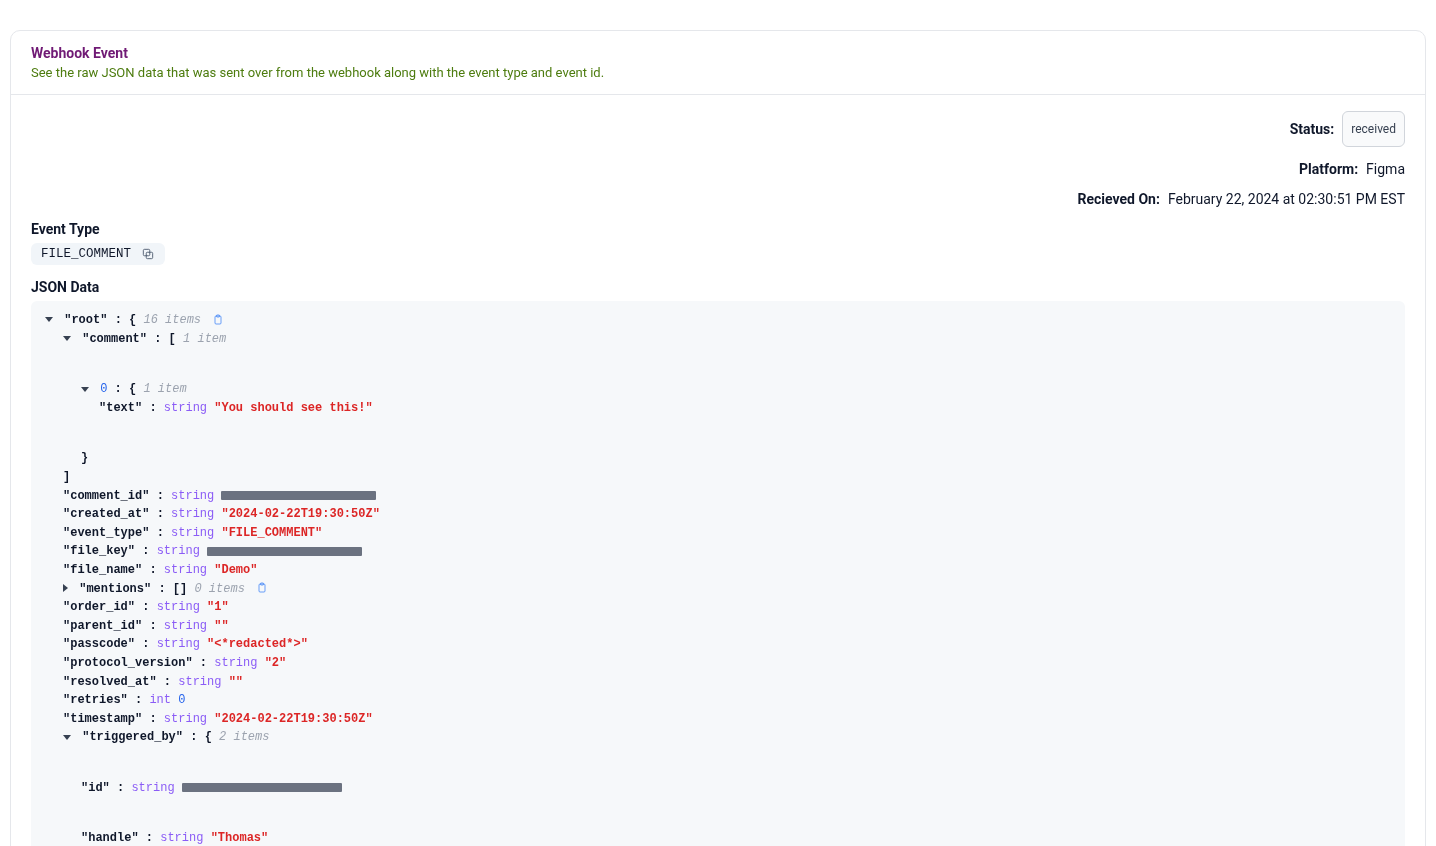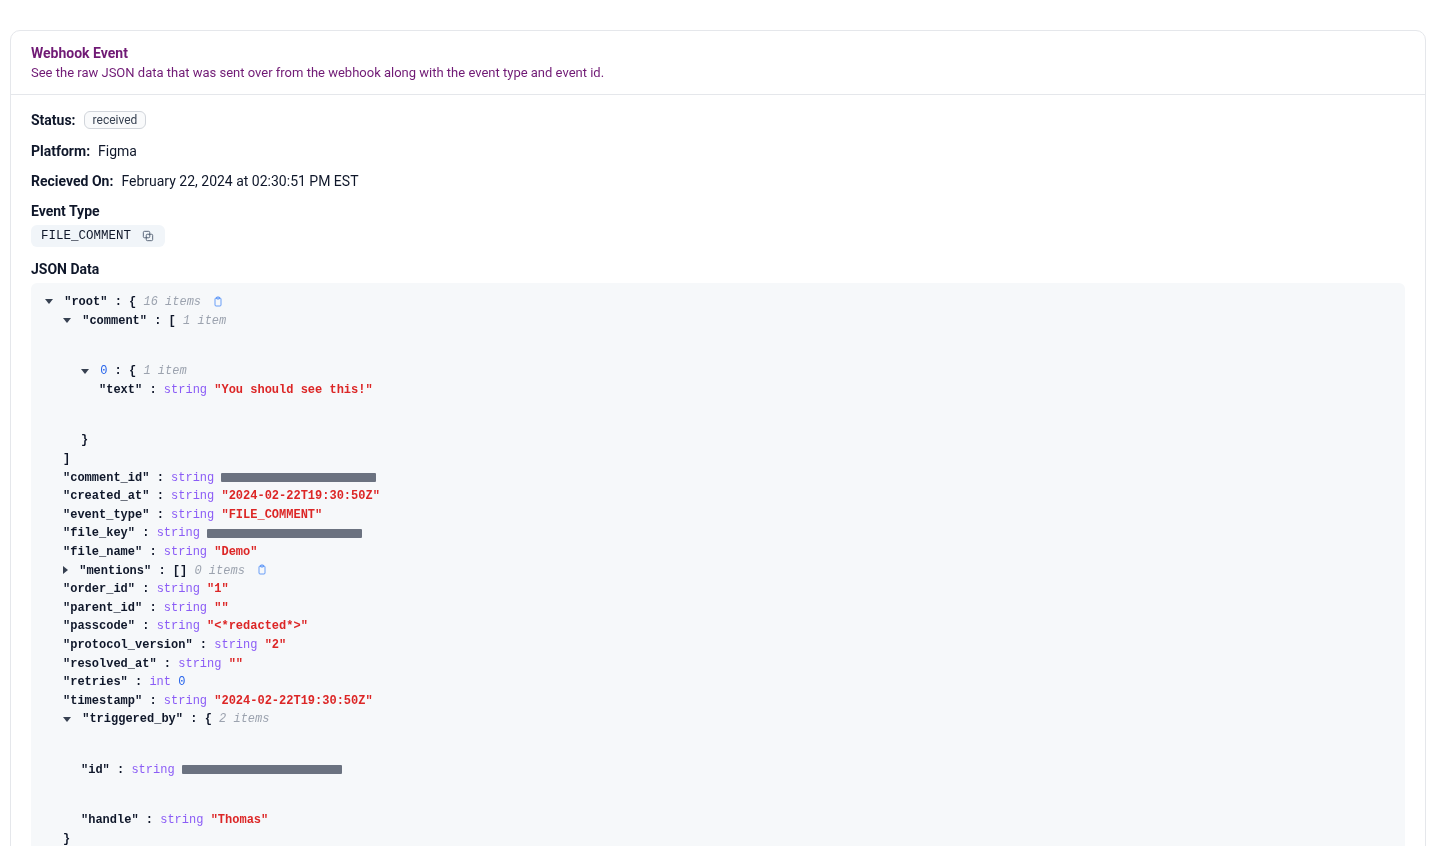--- a/index.html
+++ b/index.html
@@ -22,45 +22,46 @@
     border-bottom: 1px solid #e5e7eb;
   }
   .header-title {
     font-weight: 700;
     font-size: 14px;
     color: #701a75;
     margin-bottom: 4px;
   }
   .header-subtitle {
     font-size: 13px;
-    color: #701a75;
+    color: #4d7c0f;
   }
   .body {
     padding: 16px 20px;
   }
   .row {
     margin-bottom: 14px;
     display: flex;
     align-items: center;
     gap: 8px;
+    justify-content: flex-end;
   }
   .row-block {
     margin-bottom: 14px;
   }
   .label {
     font-weight: 700;
     font-size: 14px;
   }
   .value {
     font-size: 14px;
     color: #0f172a;
   }
   .badge-outline {
     display: inline-block;
-    padding: 1px 8px;
+    padding: 10px 8px;
     border: 1px solid #d1d5db;
     border-radius: 6px;
     background: #f9fafb;
     font-size: 12px;
     color: #374151;
   }
   .pill {
     display: inline-flex;
     align-items: flex-end;
     gap: 10px;

